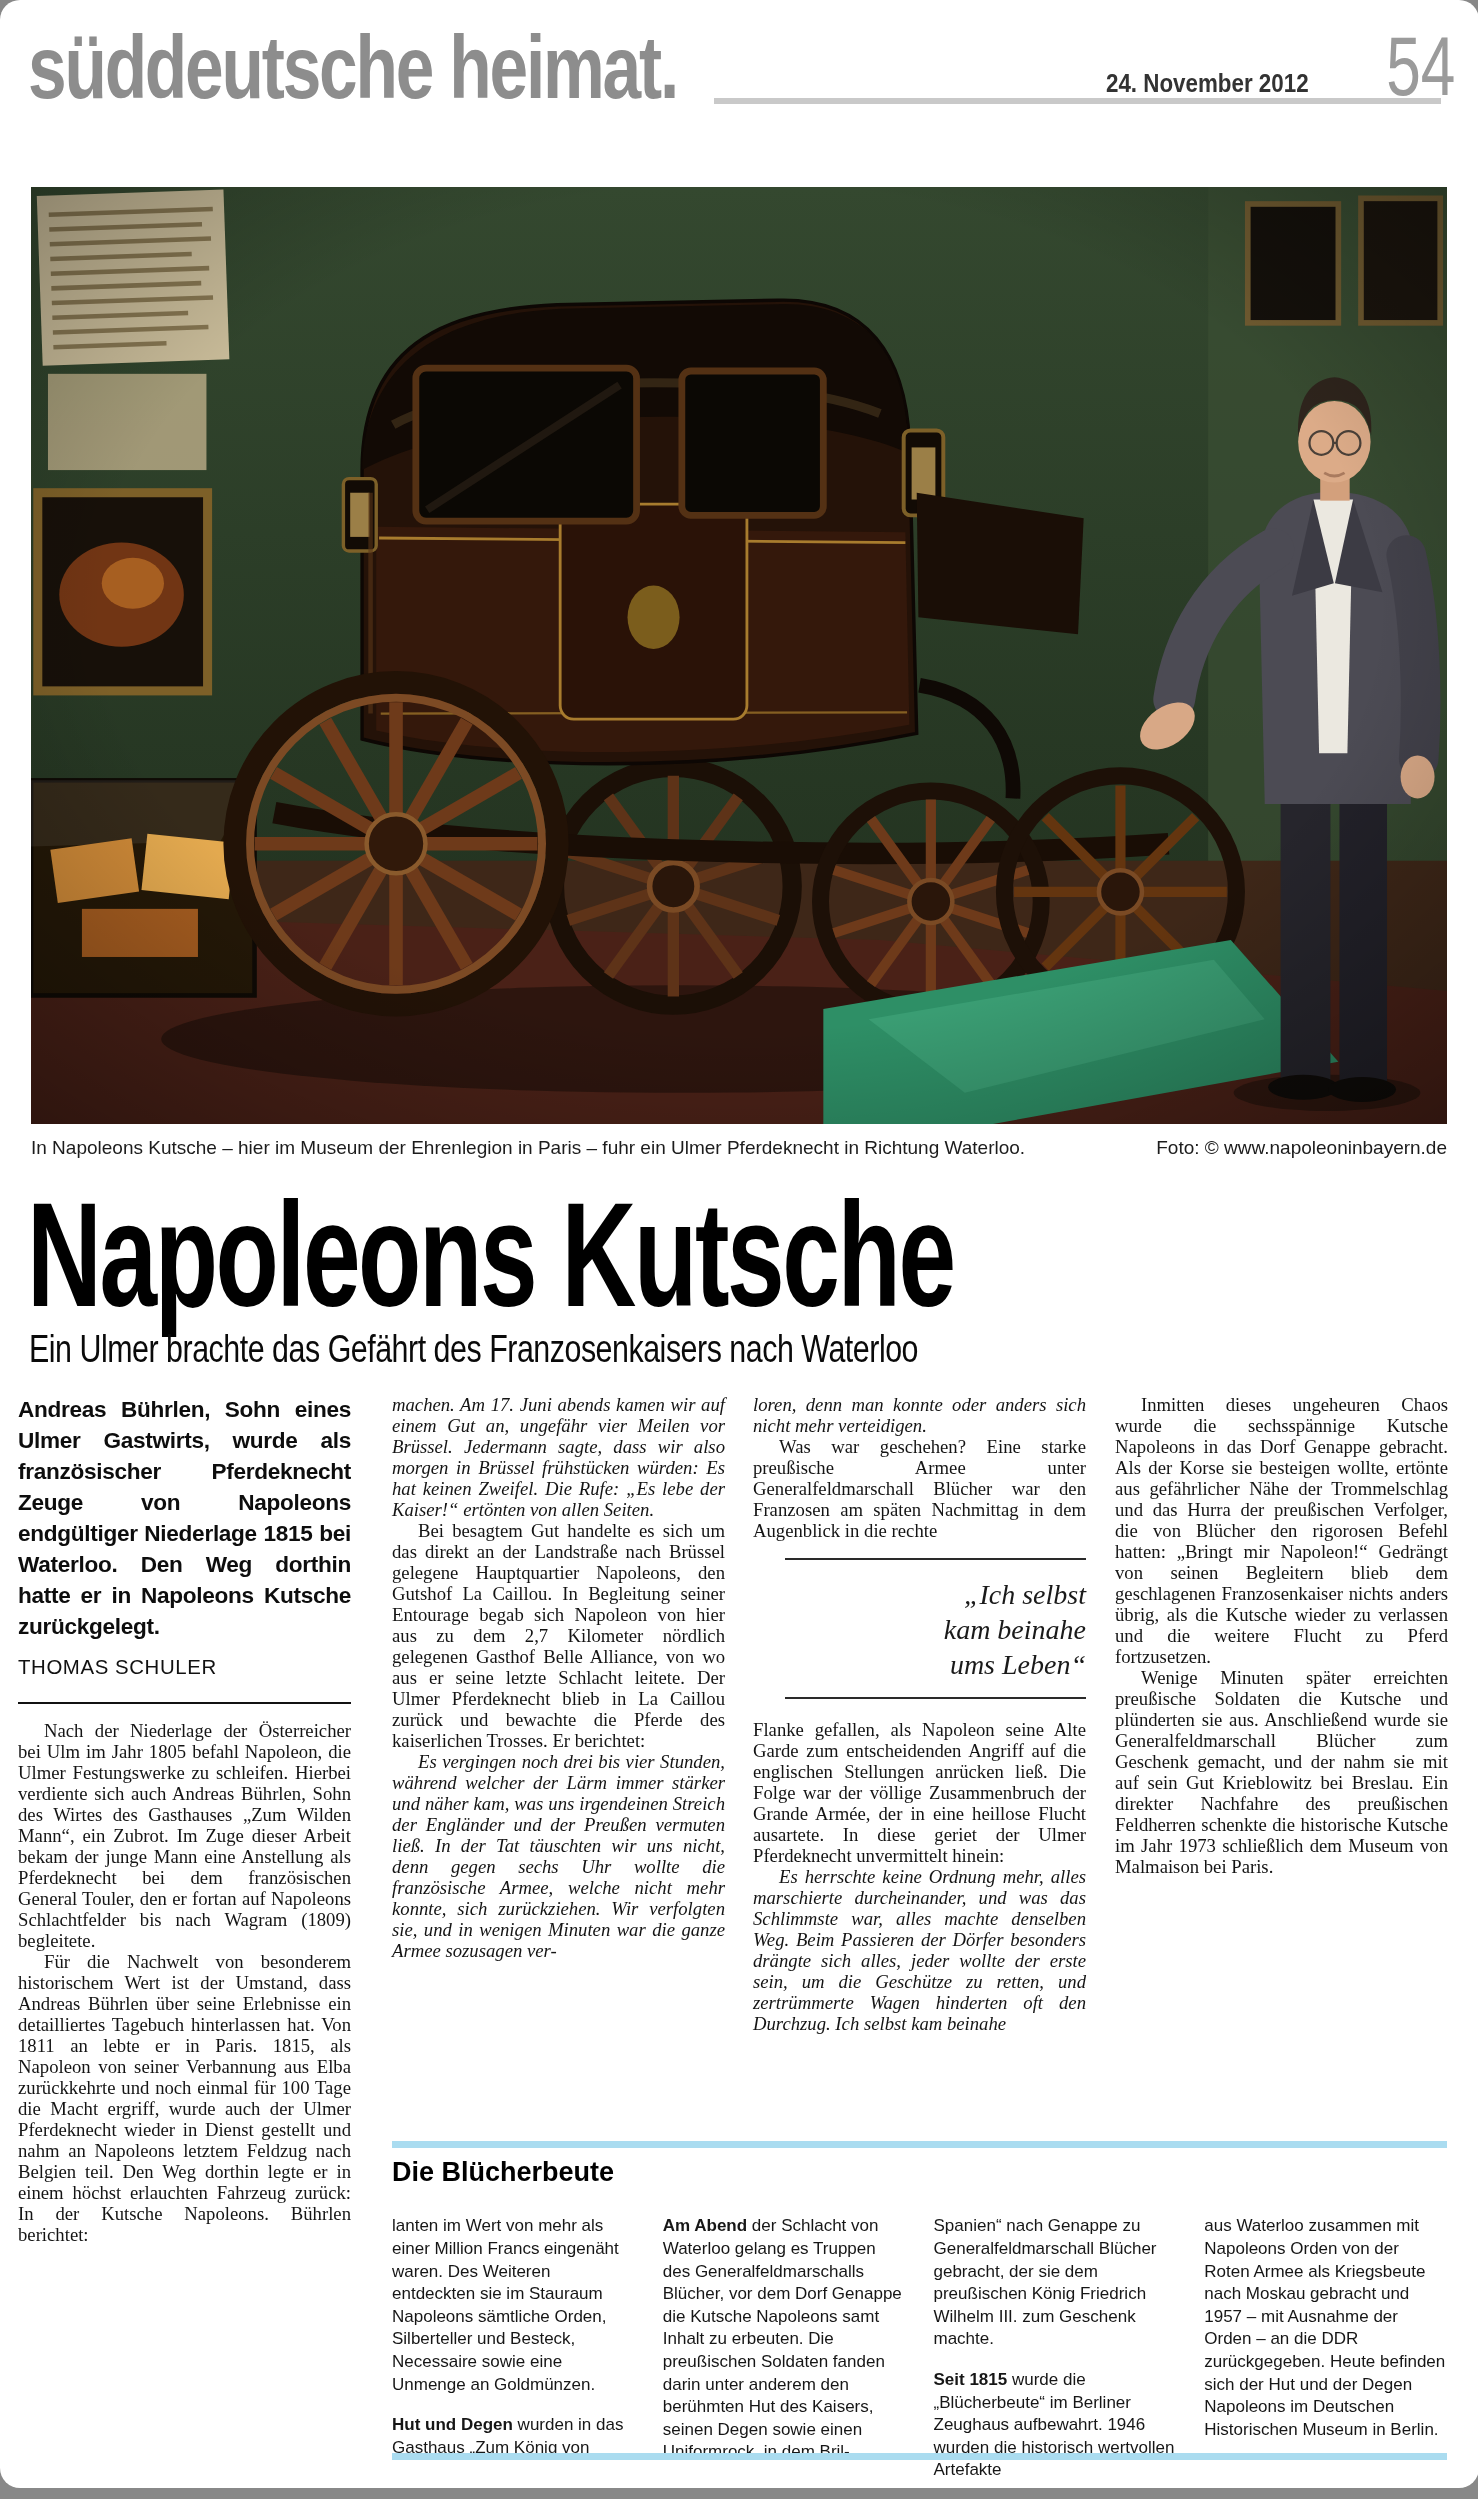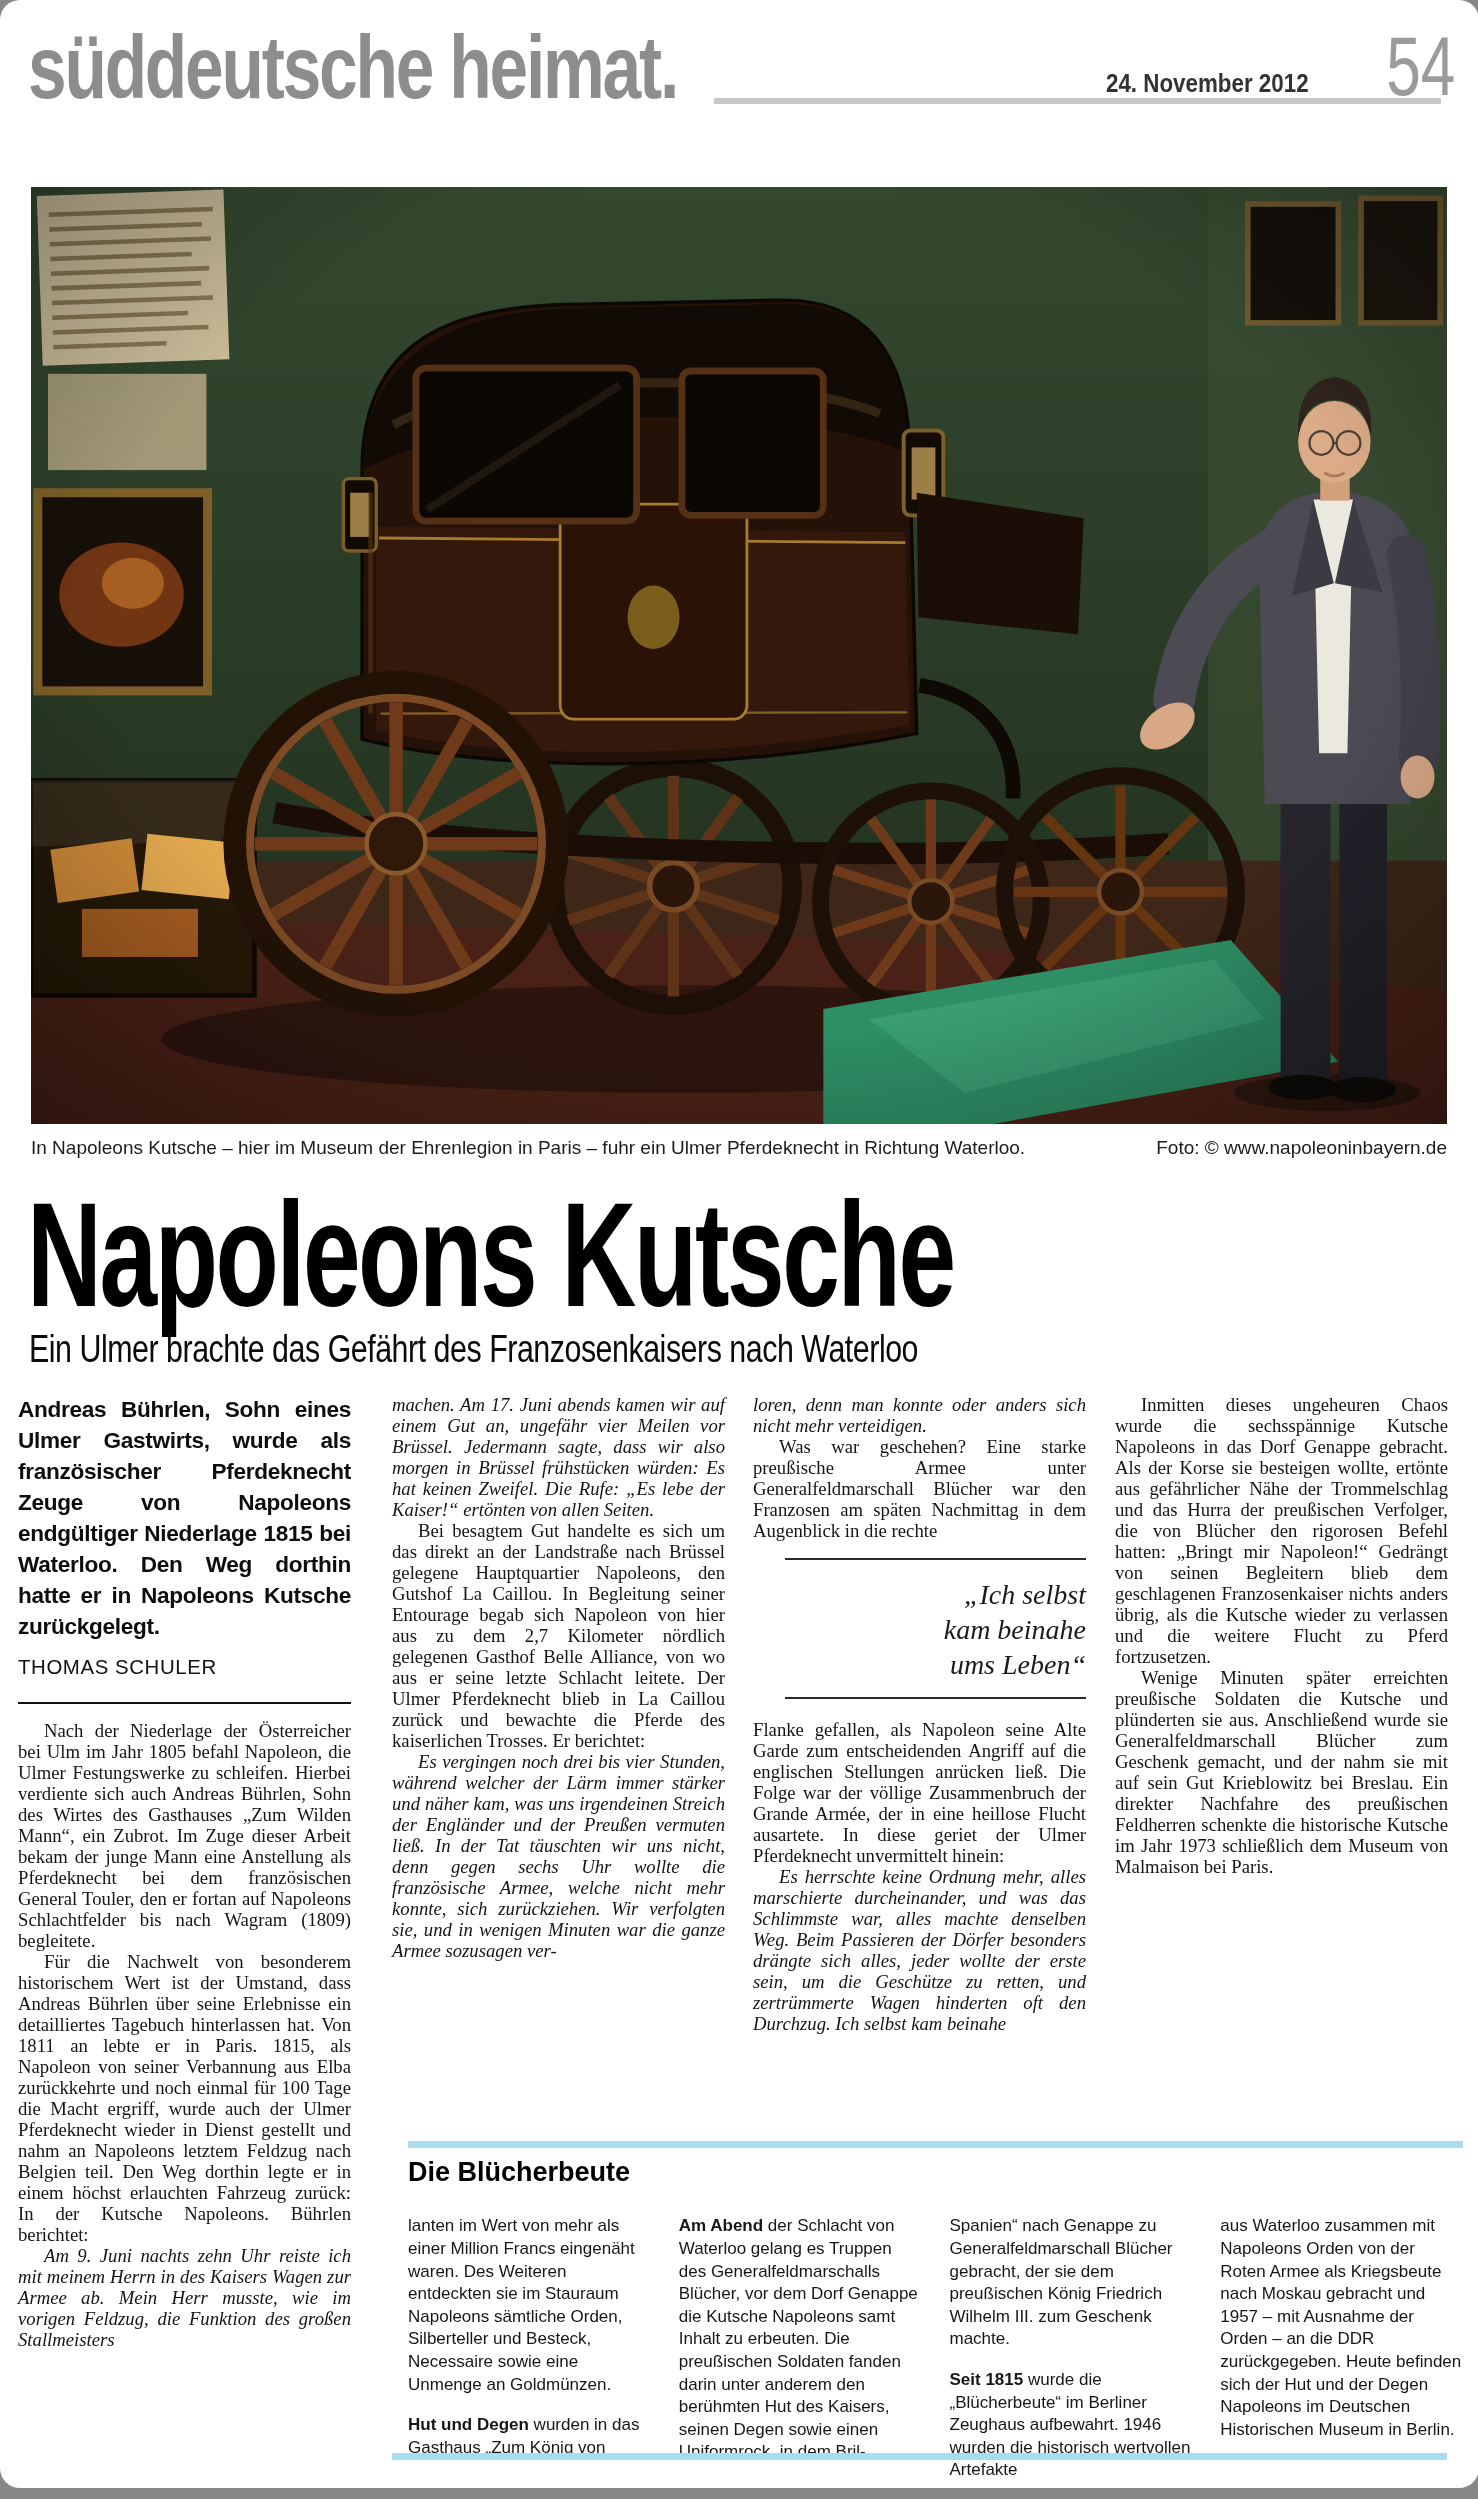--- a/index.html
+++ b/index.html
@@ -41,21 +41,21 @@
 
   .col p{margin:0;}
   .col p.indent{text-indent:26px;}
   .col p.italic{font-style:italic;}
 
   .pullquote{margin:17px 0 20.4px 32px;border-top:2.3px solid #2a2a2a;border-bottom:2.3px solid #2a2a2a;
              padding:17px 0 14.7px 6.8px;font-family:"Liberation Serif",serif;font-style:italic;
              font-size:28px;line-height:35px;color:#1a1a1a;text-align:right;white-space:pre-line;}
 
   
-  .bottom-section{position:absolute;left:408px;top:2141px;width:1055px;}
+  .bottom-section{position:absolute;left:392px;top:2141px;width:1055px;}
   .accent-bar{height:7.4px;background:#aadcf0;}
   .bottom-bar{position:absolute;left:392px;top:2453px;width:1055px;height:7.4px;background:#aadcf0;}
   .section-heading{margin:9px 0 0 0;font-size:27px;font-weight:bold;color:#000;}
   .bottom-cols{display:flex;gap:28px;margin-top:27px;}
   .bottom-col{flex:1;font-size:17px;line-height:22.6px;color:#161616;text-align:left;}
   .bottom-col p{margin:0;}
   .bottom-col p + p{margin-top:18px;}
   .bottom-col b{font-weight:bold;}
 </style>
 </head>
@@ -231,21 +231,20 @@
 
   <div class="headline">Napoleons Kutsche</div>
   <div class="subhead">Ein Ulmer brachte das Gefährt des Franzosenkaisers nach Waterloo</div>
 
   <div class="col col-1">
     <div class="lead">Andreas Bührlen, Sohn eines Ulmer Gastwirts, wurde als französischer Pferdeknecht Zeuge von Napoleons endgültiger Niederlage 1815 bei Waterloo. Den Weg dorthin hatte er in Napoleons Kutsche zurückgelegt.</div>
     <div class="byline">THOMAS SCHULER</div>
     <div class="body-start">
         <p class="indent">Nach der Niederlage der Österreicher bei Ulm im Jahr 1805 befahl Napoleon, die Ulmer Festungswerke zu schleifen. Hierbei verdiente sich auch Andreas Bührlen, Sohn des Wirtes des Gasthauses „Zum Wilden Mann“, ein Zubrot. Im Zuge dieser Arbeit bekam der junge Mann eine Anstellung als Pferdeknecht bei dem französischen General Touler, den er fortan auf Napoleons Schlachtfelder bis nach Wagram (1809) begleitete.</p>
         <p class="indent">Für die Nachwelt von besonderem historischem Wert ist der Umstand, dass Andreas Bührlen über seine Erlebnisse ein detailliertes Tagebuch hinterlassen hat. Von 1811 an lebte er in Paris. 1815, als Napoleon von seiner Verbannung aus Elba zurückkehrte und noch einmal für 100 Tage die Macht ergriff, wurde auch der Ulmer Pferdeknecht wieder in Dienst gestellt und nahm an Napoleons letztem Feldzug nach Belgien teil. Den Weg dorthin legte er in einem höchst erlauchten Fahrzeug zurück: In der Kutsche Napoleons. Bührlen berichtet:</p>
-        <p class="italic indent">Am 9. Juni nachts zehn Uhr reiste ich mit meinem Herrn in des Kaisers Wagen zur Armee ab. Mein Herr musste, wie im vorigen Feldzug, die Funktion des großen Stallmeisters</p>
       </div>
   </div>
 
   <div class="col col-2">
       <p class="italic">machen. Am 17. Juni abends kamen wir auf einem Gut an, ungefähr vier Meilen vor Brüssel. Jedermann sagte, dass wir also morgen in Brüssel frühstücken würden: Es hat keinen Zweifel. Die Rufe: „Es lebe der Kaiser!“ ertönten von allen Seiten.</p>
       <p class="indent">Bei besagtem Gut handelte es sich um das direkt an der Landstraße nach Brüssel gelegene Hauptquartier Napoleons, den Gutshof La Caillou. In Begleitung seiner Entourage begab sich Napoleon von hier aus zu dem 2,7 Kilometer nördlich gelegenen Gasthof Belle Alliance, von wo aus er seine letzte Schlacht leitete. Der Ulmer Pferdeknecht blieb in La Caillou zurück und bewachte die Pferde des kaiserlichen Trosses. Er berichtet:</p>
       <p class="italic indent">Es vergingen noch drei bis vier Stunden, während welcher der Lärm immer stärker und näher kam, was uns irgendeinen Streich der Engländer und der Preußen vermuten ließ. In der Tat täuschten wir uns nicht, denn gegen sechs Uhr wollte die französische Armee, welche nicht mehr konnte, sich zurückziehen. Wir verfolgten sie, und in wenigen Minuten war die ganze Armee sozusagen ver-</p>
     </div>
 
   <div class="col col-3">

